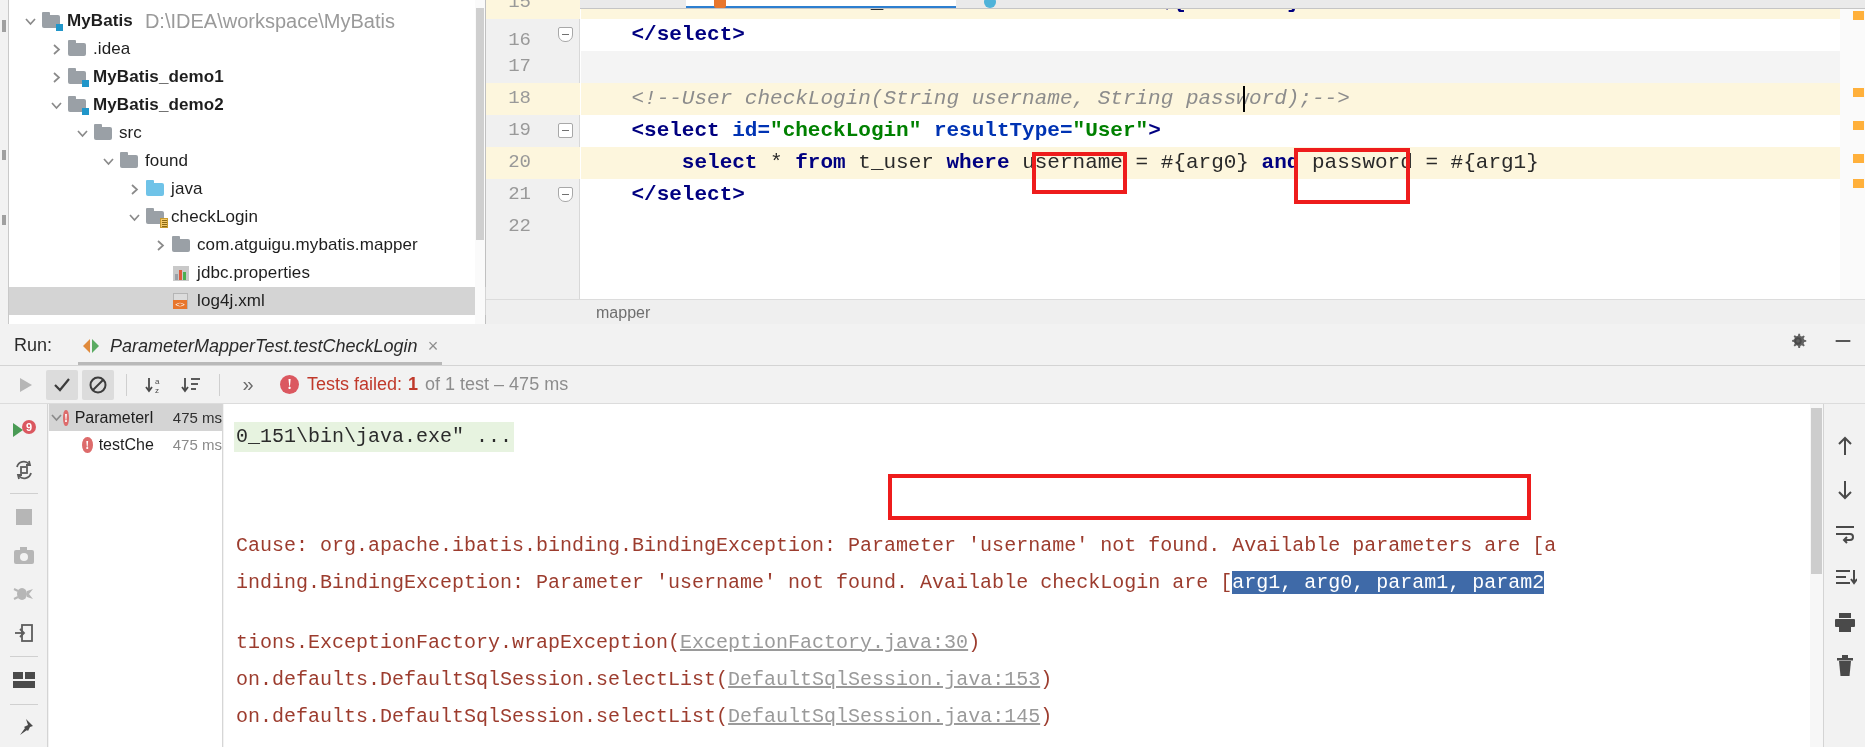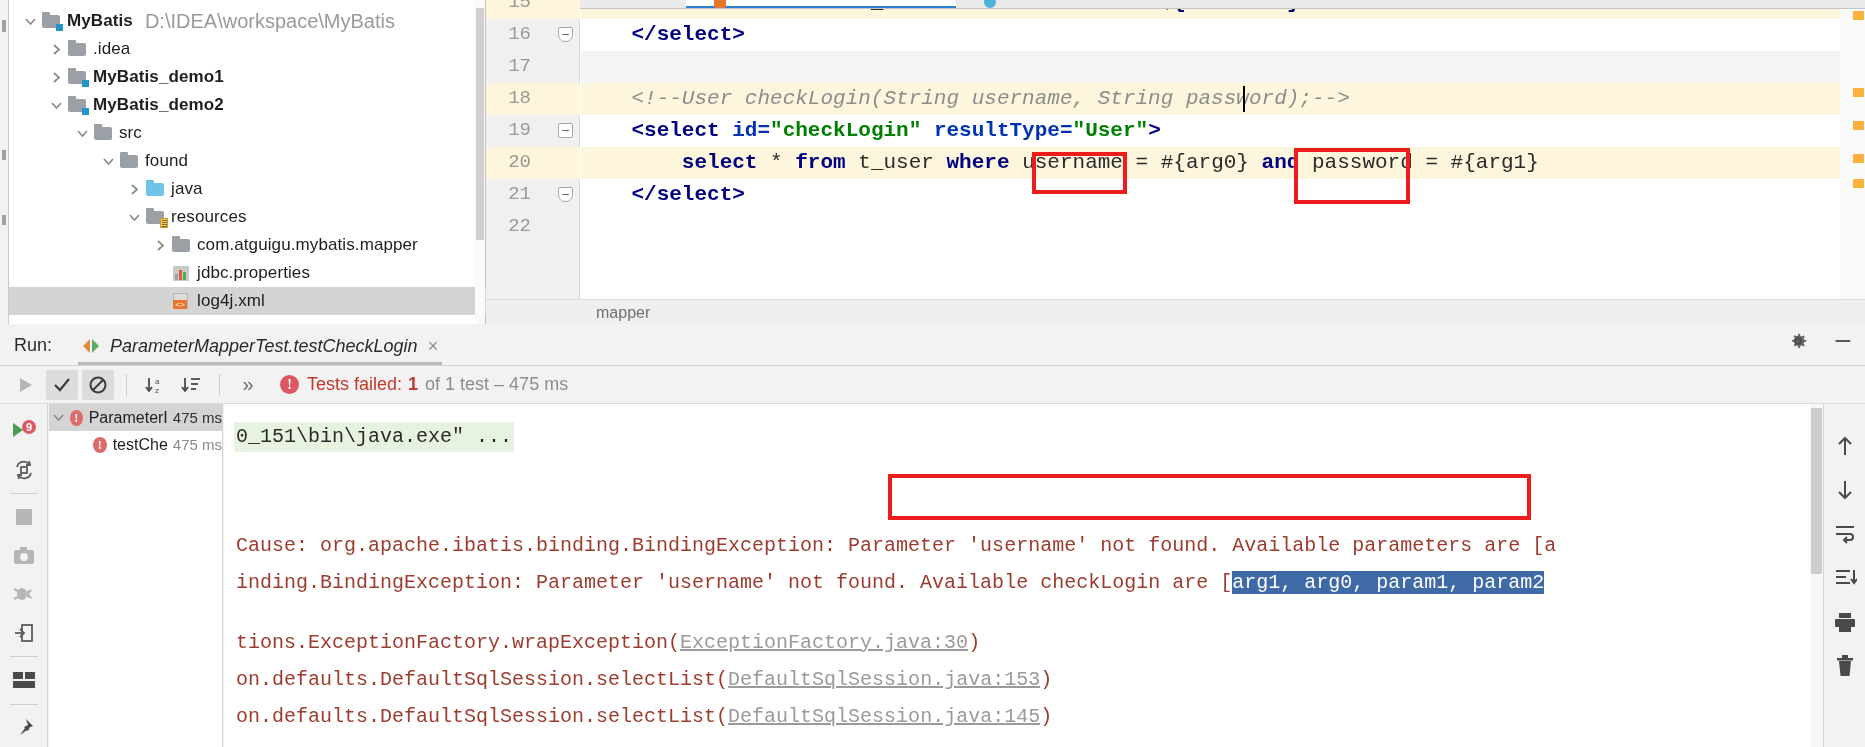--- a/index.html
+++ b/index.html
@@ -212,21 +212,21 @@
   }
   .ttrow { height: 27px; display: flex; align-items: center; font-size: 16px; white-space: nowrap; }
   .ttrow.sel { background: #d4d4d4; }
   .tt-arrow { width: 22px; text-align: center; color: #7a7a7a; font-size: 13px; }
   .tt-err {
     width: 16px; height: 16px; border-radius: 50%; background: #dd6b6b; color: #fff;
     font-size: 12px; font-weight: bold; line-height: 16px; text-align: center; margin-right: 6px;
     font-family: "Liberation Serif", serif;
   }
   .tt-name { color: #1e1e1e; }
-  .tt-time { color: #8a8a8a; font-size: 15px; margin-left: 5px; }
+  .tt-time { color: #8a8a8a; font-size: 15px; margin-left: 19px; }
   .tt-time.b { color: #303030; }
 
   
   .console {
     position: absolute; left: 224px; top: 80px; width: 1596px; height: 343px;
     background: #fff; overflow: hidden;
   }
   .cline {
     position: absolute; left: 12px; white-space: pre; font-family: "Liberation Mono", monospace;
     font-size: 20px; color: #9c3c2e; line-height: 30px;
@@ -364,21 +364,21 @@
             </span>
             <span class="ficon">
               <span class="fold-gray"></span>
               <span class="badge-lines">
                 <i style="top:1px"></i>
                 <i style="top:3px"></i>
                 <i style="top:5px"></i>
                 <i style="top:7px"></i>
               </span>
             </span>
-            <span class="lbl">resources</span>
+            <span class="lbl">checkLogin</span>
           </div>
           <div class="tree-row">
             <span style="display:inline-block;width:140px"></span>
             <span class="tw">
               <svg width="13" height="13" viewBox="0 0 13 13" fill="none" stroke="#8a8a8a" stroke-width="1.7">
                 <polyline points="4,2 9,6.5 4,11"></polyline>
               </svg>
             </span>
             <span class="ficon">
               <span class="fold-gray"></span>
@@ -420,21 +420,21 @@
         <div class="tab-dot" style="left:28px;background:#5aab62;"></div>
         <div class="tab-frag active" style="left:200px;width:270px;"></div>
         <div class="tab-dot" style="left:228px;background:#e8762c;border-radius:2px;"></div>
         <div class="tab-frag inactive" style="left:470px;width:909px;"></div>
         <div class="tab-dot" style="left:498px;background:#4fb3d9;"></div>
       </div>
 
       <div class="gutter" id="gutter">
           <div class="gutter-hl" style="top: -22px; height: 32px;"></div>
           <div class="ln" style="top: -18px;">15</div>
-          <div class="ln" style="top: 14px;">16</div>
+          <div class="ln" style="top: 20px;">16</div>
           <div class="fold-mark down" style="top: 18px;"></div>
           <div class="ln" style="top: 46px;">17</div>
           <div class="gutter-hl" style="top: 74px; height: 32px;"></div>
           <div class="ln" style="top: 78px;">18</div>
           <div class="ln" style="top: 110px;">19</div>
           <div class="fold-mark" style="top: 114px;"></div>
           <div class="gutter-hl" style="top: 138px; height: 32px;"></div>
           <div class="ln" style="top: 142px;">20</div>
           <div class="ln" style="top: 174px;">21</div>
           <div class="fold-mark down" style="top: 178px;"></div>

